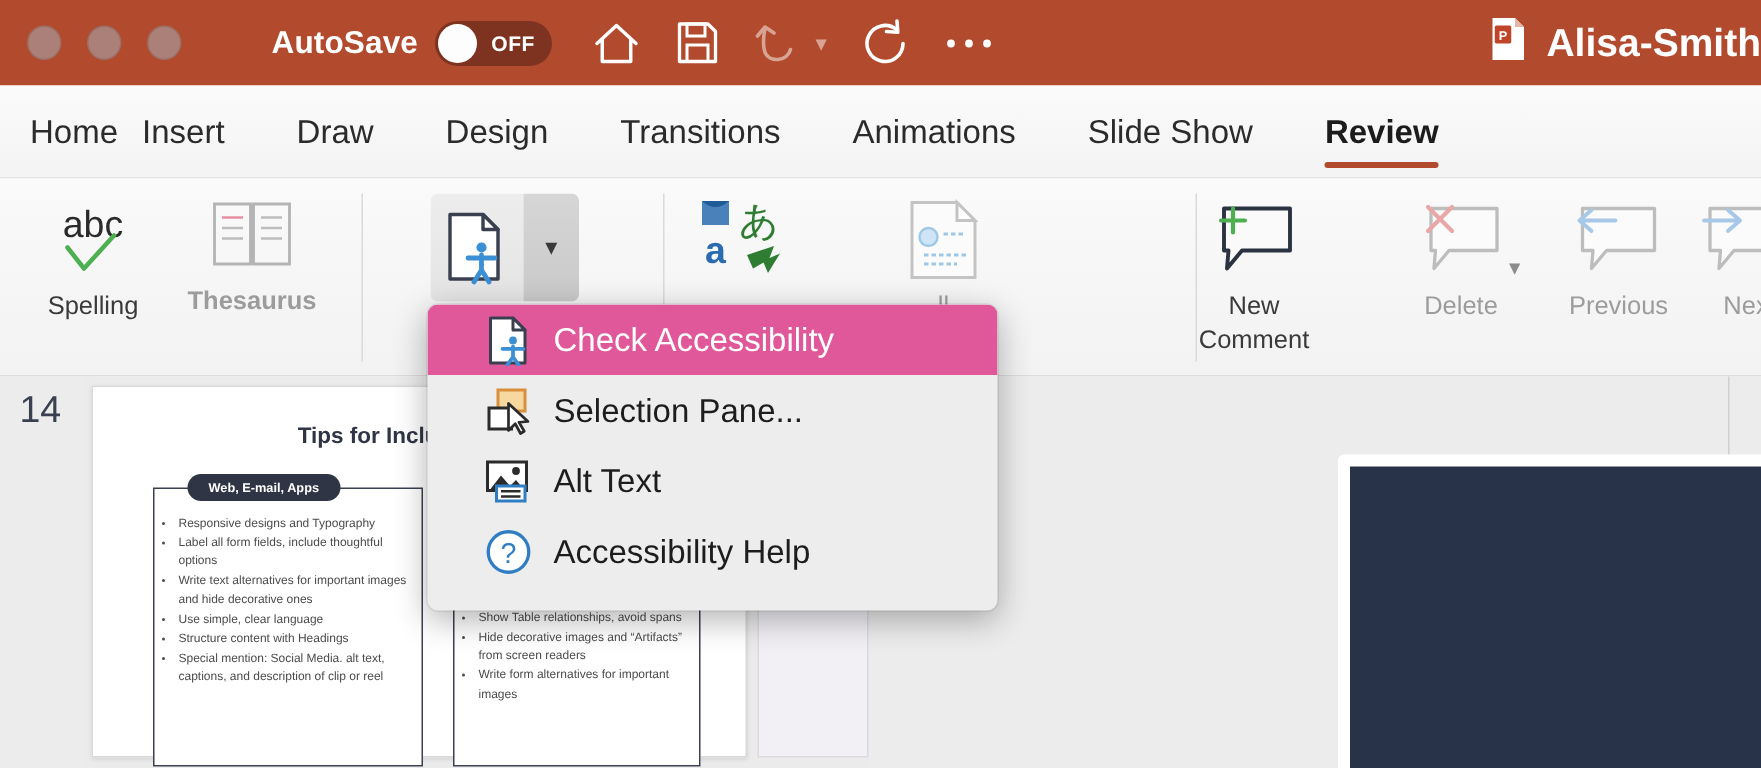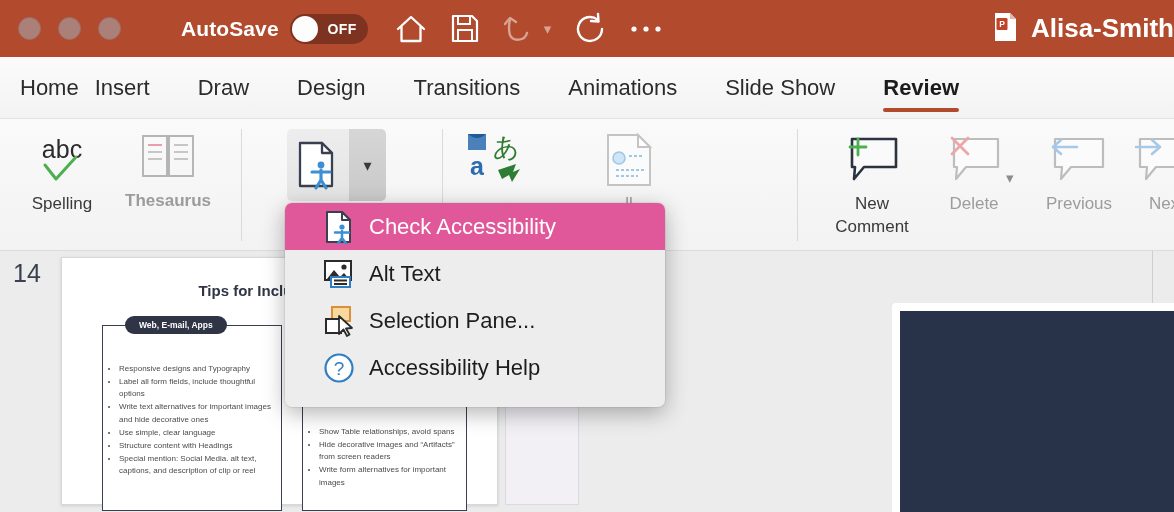--- a/index.html
+++ b/index.html
@@ -127,21 +127,21 @@
   .tipbox {
     position: absolute; border: 1.5px solid #3a4050; background: #ffffff;
   }
   .pill {
     position: absolute; background: #2f3545; color: #ffffff;
     border-radius: 11px; font-size: 8.5px; font-weight: bold;
     padding: 4px 14px; white-space: nowrap;
   }
   .bullets { position: absolute; font-size: 8px; color: #4b4b4b; line-height: 1.52; }
   .bullets li { margin-bottom: 1px; }
-  .bullets ul { padding-left: 13px; margin-top: 20px; }
+  .bullets ul { padding-left: 13px; }
   .slide2 {
     position: absolute; left: 505px; top: 6px; width: 74px; height: 248px;
     background: #f2f0f5; border: 1px solid #dcdadf;
   }
   .rightpanel {
     position: absolute; left: 580px; top: 0; width: 594px; height: 261px;
     background: #ececec;
   }
   .canvas-frame {
     position: absolute; left: 312px; top: 52px; right: -8px; bottom: -8px;
@@ -338,21 +338,21 @@
           <line x1="16" y1="46" x2="38" y2="46" stroke="#9ec8e8" stroke-width="2" stroke-dasharray="3 2"></line>
         </svg>
       </span>
       <span class="rib-label dim">ll
 d</span>
     </div>
 
 
     <div class="rib-sep" style="left:797px;"></div>
 
-    <div class="rib-item" style="left:822px; top:8px; width:100px;align-items:center;">
+    <div class="rib-item" style="left:786px; top:8px; width:100px;align-items:center;">
       <span class="rib-ico">
         <svg width="64" height="54" viewBox="0 0 64 54">
           <path d="M12 6 H56 V34 H24 L14 46 L15 34 H12 Z" fill="#fafafa" stroke="#2b3340" stroke-width="2.6" stroke-linejoin="round"></path>
           <path d="M18 6 V22 M10 14 H26" stroke="#4caf50" stroke-width="2.8" stroke-linecap="round"></path>
         </svg>
       </span>
       <span class="rib-label">New
 Comment</span>
     </div>
 
@@ -438,45 +438,45 @@
           <circle cx="18" cy="17" r="2.6" fill="#3b8fd4"></circle>
           <path d="M11 22.5 H25 M18 21 V28 M18 28 L14 33.5 M18 28 L22 33.5" stroke="#3b8fd4" stroke-width="2.5" fill="none" stroke-linecap="round"></path>
         </svg>
       </span>
       <span class="menu-text">Check Accessibility</span>
     </div>
 
     <div class="menu-item">
       <span class="menu-ico">
         <svg width="32" height="32" viewBox="0 0 32 32">
+          <rect x="9" y="2" width="18" height="14" fill="#f7d9a0" stroke="#d98f3c" stroke-width="2"></rect>
+          <rect x="3" y="14" width="15" height="14" fill="#ffffff" stroke="#2b2b2b" stroke-width="2"></rect>
+          <path d="M16 11 L16 29 L20.5 24.5 L24 31 L26.5 29.5 L23 23.5 L29 23 Z" fill="#ffffff" stroke="#2b2b2b" stroke-width="1.8" stroke-linejoin="round"></path>
+        </svg>
+      </span>
+      <span class="menu-text">Selection Pane...</span>
+    </div>
+
+    <div class="menu-item">
+      <span class="menu-ico">
+        <svg width="32" height="32" viewBox="0 0 32 32">
           <rect x="2" y="3" width="26" height="19" fill="#ffffff" stroke="#2b2b2b" stroke-width="2"></rect>
           <path d="M4 21 L11 12 L17 19 L21 15 L26 21 Z" fill="#2b2b2b"></path>
           <circle cx="21" cy="9" r="2.6" fill="#2b2b2b"></circle>
           <rect x="8" y="19" width="19" height="10" fill="#ffffff" stroke="#2f7ec4" stroke-width="2"></rect>
           <line x1="11" y1="22.5" x2="24" y2="22.5" stroke="#2b2b2b" stroke-width="1.8"></line>
           <line x1="11" y1="26" x2="24" y2="26" stroke="#2b2b2b" stroke-width="1.8"></line>
         </svg>
       </span>
       <span class="menu-text">Alt Text</span>
     </div>
 
     <div class="menu-item">
       <span class="menu-ico">
         <svg width="32" height="32" viewBox="0 0 32 32">
-          <rect x="9" y="2" width="18" height="14" fill="#f7d9a0" stroke="#d98f3c" stroke-width="2"></rect>
-          <rect x="3" y="14" width="15" height="14" fill="#ffffff" stroke="#2b2b2b" stroke-width="2"></rect>
-          <path d="M16 11 L16 29 L20.5 24.5 L24 31 L26.5 29.5 L23 23.5 L29 23 Z" fill="#ffffff" stroke="#2b2b2b" stroke-width="1.8" stroke-linejoin="round"></path>
-        </svg>
-      </span>
-      <span class="menu-text">Selection Pane...</span>
-    </div>
-
-    <div class="menu-item">
-      <span class="menu-ico">
-        <svg width="32" height="32" viewBox="0 0 32 32">
           <circle cx="16" cy="16" r="13.5" fill="#ffffff" stroke="#2f7ec4" stroke-width="2.2"></circle>
           <text x="16" y="23" font-size="19" font-family="Liberation Sans, sans-serif" fill="#2f7ec4" text-anchor="middle">?</text>
         </svg>
       </span>
       <span class="menu-text">Accessibility Help</span>
     </div>
   </div>
 
 </div>
 

